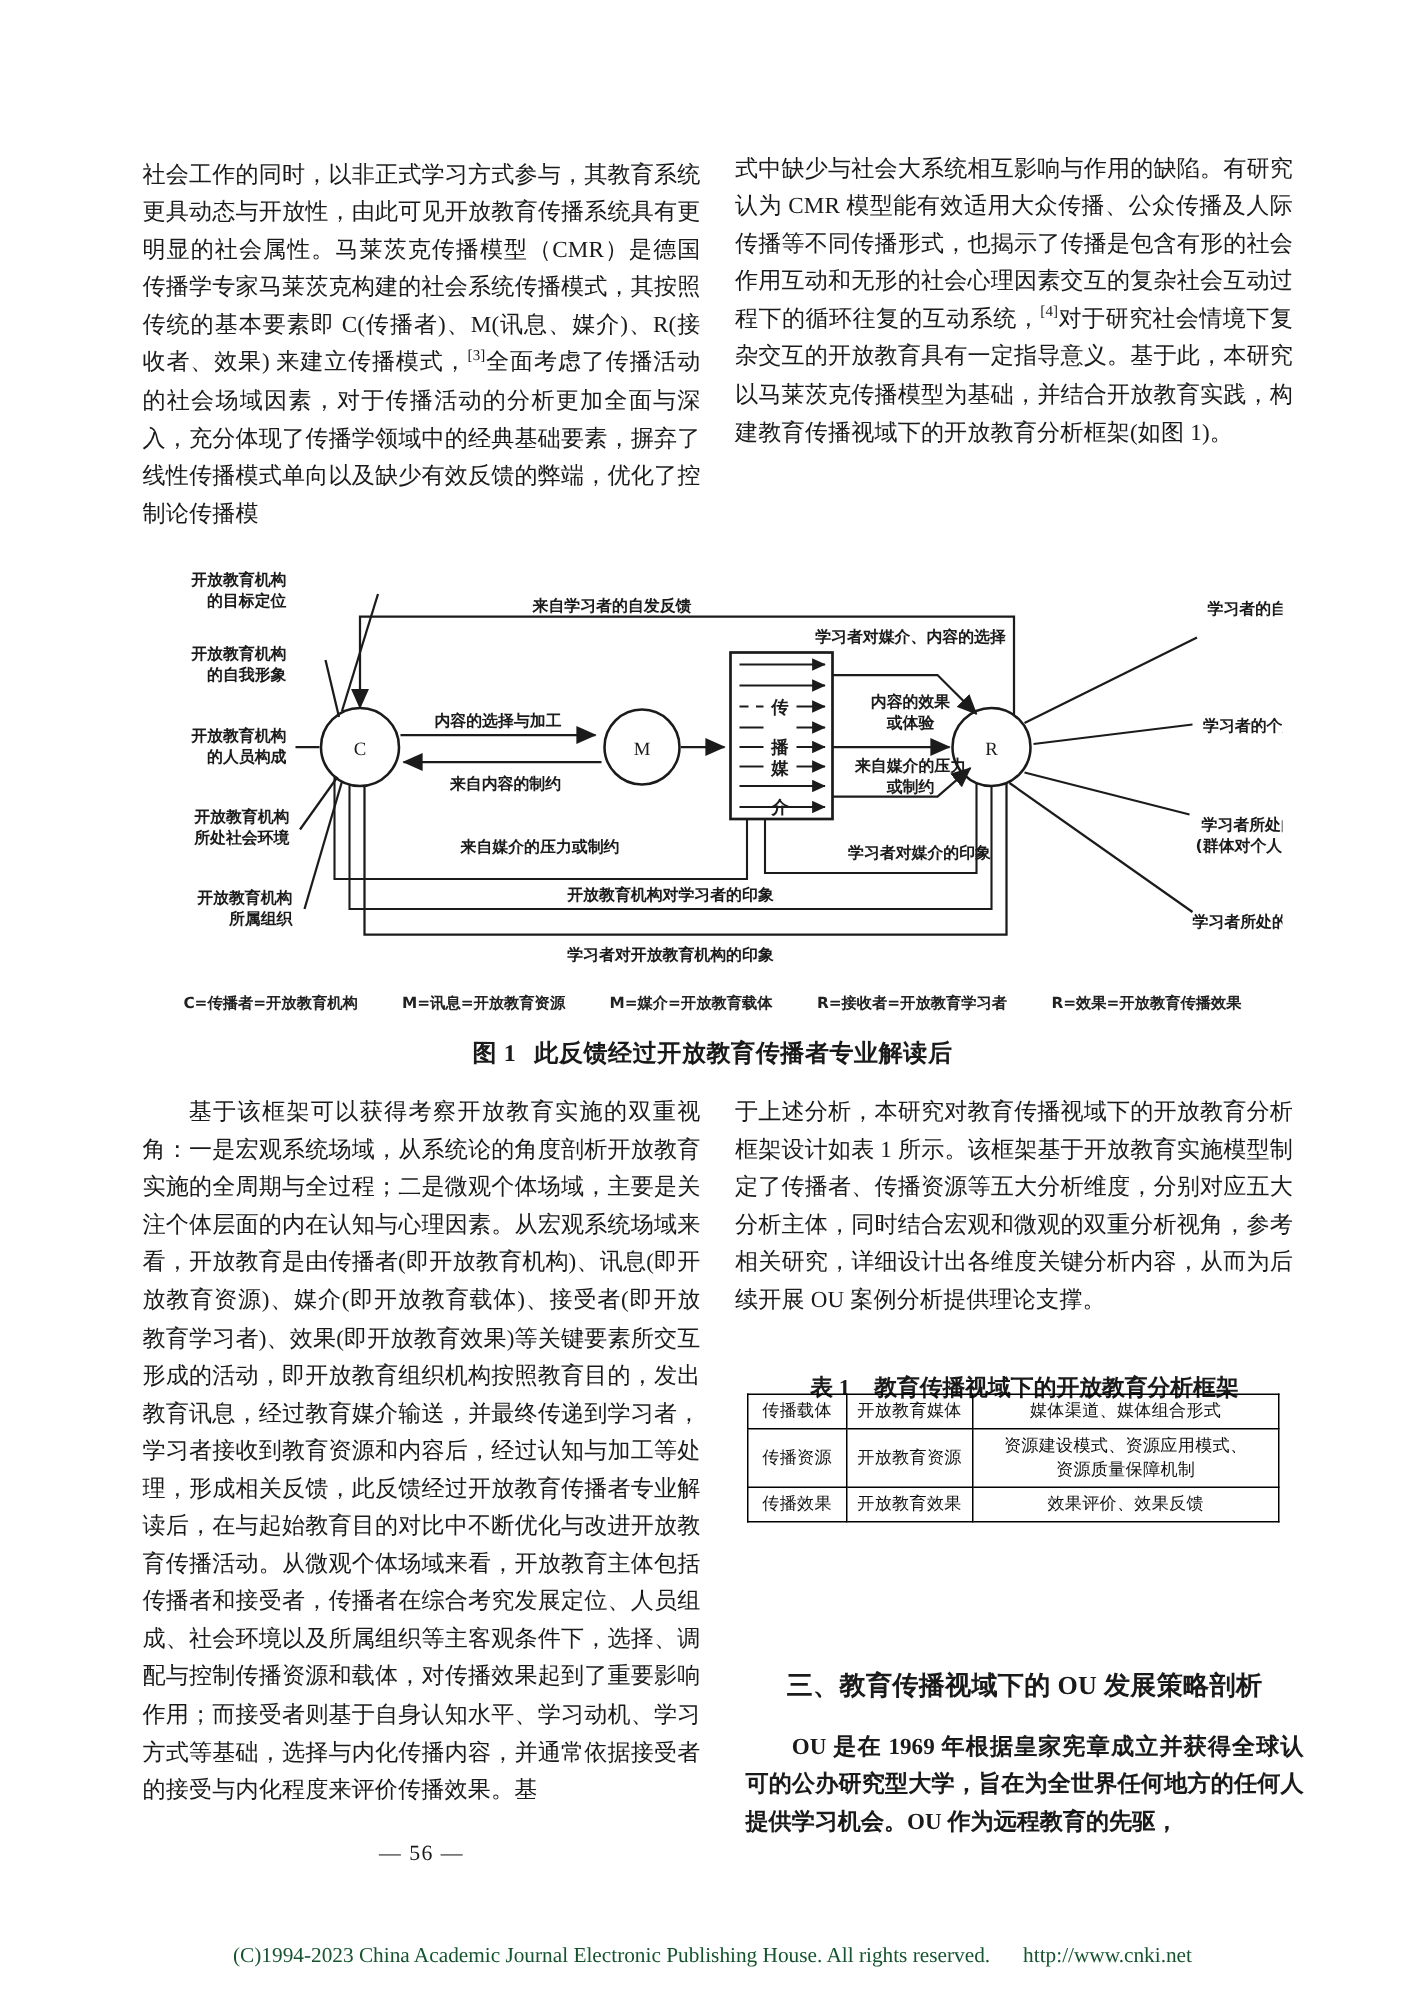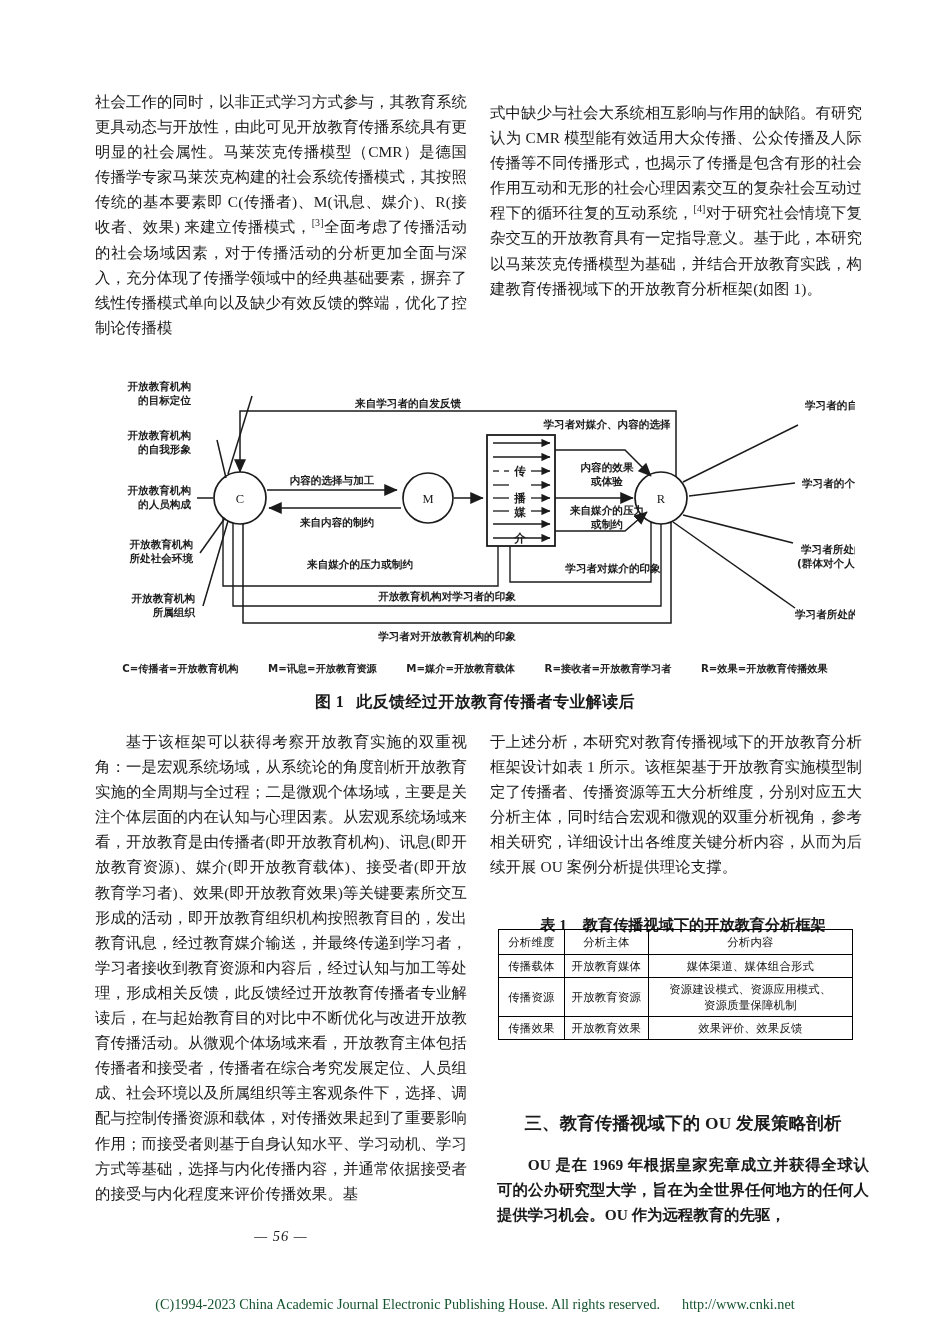--- a/index.html
+++ b/index.html
@@ -29,21 +29,21 @@
     width: 372px;
     font-size: 15.4px;
     line-height: 25.1px;
     text-align: justify;
     text-justify: inter-ideograph;
     letter-spacing: 0.1px;
   }
   .col.left  { left: 95px; }
   .col.right { left: 490px; }
 
-  .col-a-left  { top: 89px; }
+  .col-a-left  { top: 104px; }
   .col-a-right { top: 100px; }
   .col-b-left  { top: 729px; }
   .col-b-right { top: 729px; }
 
   .col p { margin: 0; }
   .indent { text-indent: 2em; }
   .sup {
     font-size: 10px;
     vertical-align: super;
     line-height: 0;
@@ -148,21 +148,20 @@
 
   
   .page-num {
     position: absolute;
     left: 95px;
     top: 1228px;
     width: 372px;
     text-align: center;
     font-size: 14.5px;
     letter-spacing: 1px;
-    font-style: italic;
   }
 
   
   .footer {
     position: absolute;
     left: 0;
     top: 1296px;
     width: 950px;
     text-align: center;
     font-size: 14.2px;
@@ -319,25 +318,20 @@
   <div class="col right col-b-right">
     <p>于上述分析，本研究对教育传播视域下的开放教育分析框架设计如表 1 所示。该框架基于开放教育实施模型制定了传播者、传播资源等五大分析维度，分别对应五大分析主体，同时结合宏观和微观的双重分析视角，参考相关研究，详细设计出各维度关键分析内容，从而为后续开展 OU 案例分析提供理论支撑。</p>
   </div>
 
   <div class="table-title">
     <span class="tnum">表 1</span><span>教育传播视域下的开放教育分析框架</span>
   </div>
 
   <table class="framework">
     <tbody>
-      <tr class="hdr">
-        <td class="c1">分析维度</td>
-        <td class="c2">分析主体</td>
-        <td class="c3">分析内容</td>
-      </tr>
       <tr>
         <td class="c1">传播载体</td>
         <td class="c2">开放教育媒体</td>
         <td class="c3">媒体渠道、媒体组合形式</td>
       </tr>
       <tr>
         <td class="c1">传播资源</td>
         <td class="c2">开放教育资源</td>
         <td class="c3">
           <span class="ln">资源建设模式、资源应用模式、</span>

